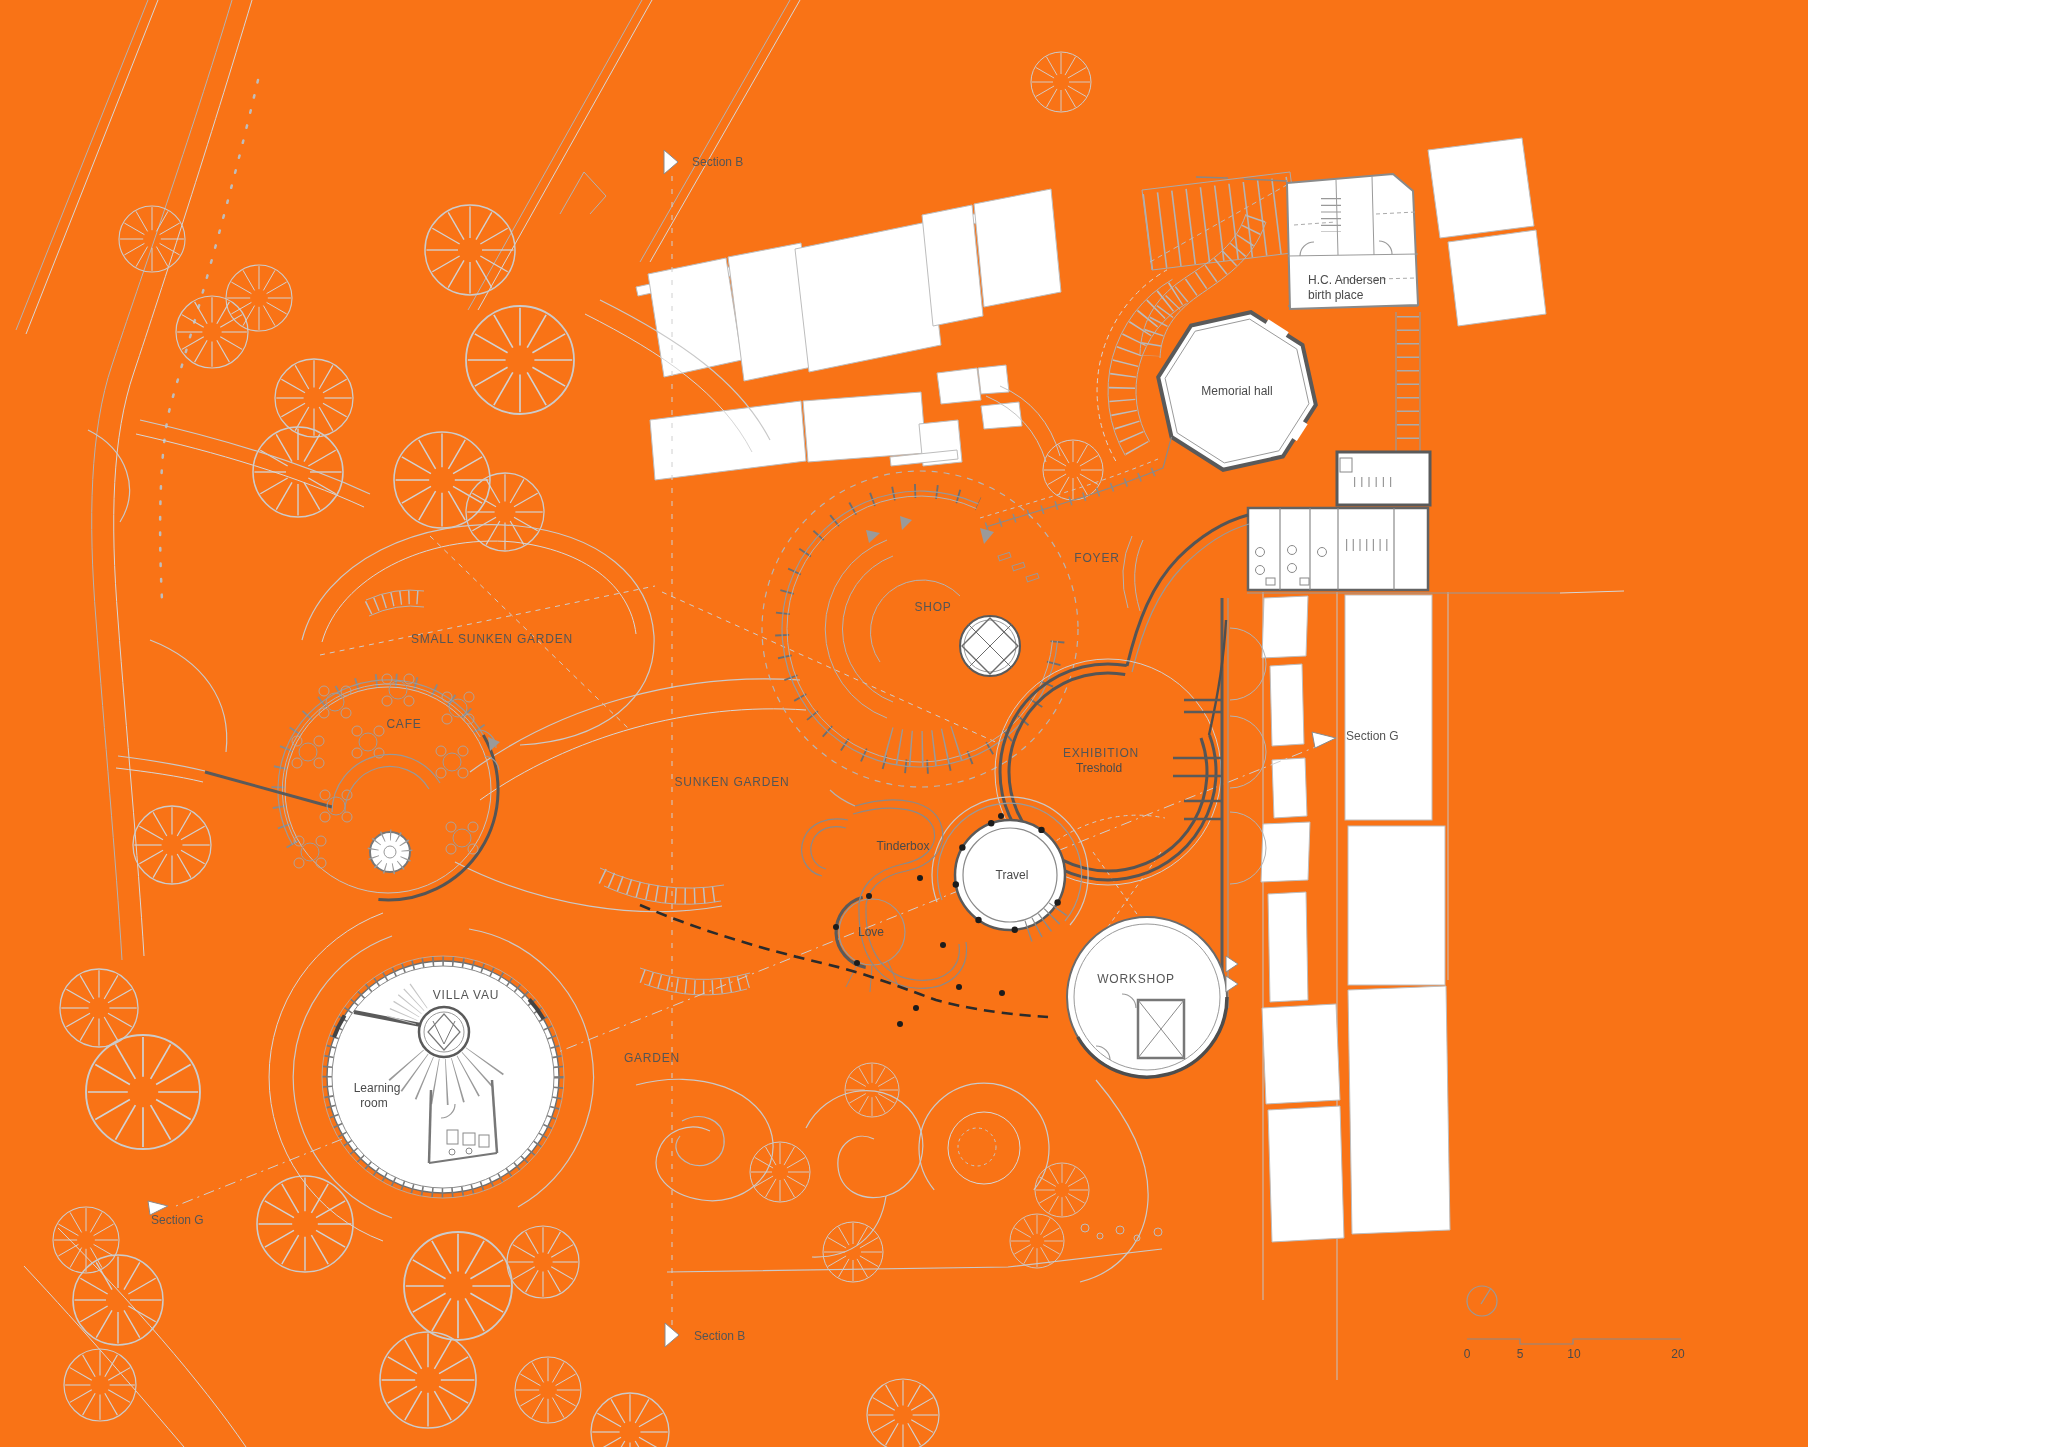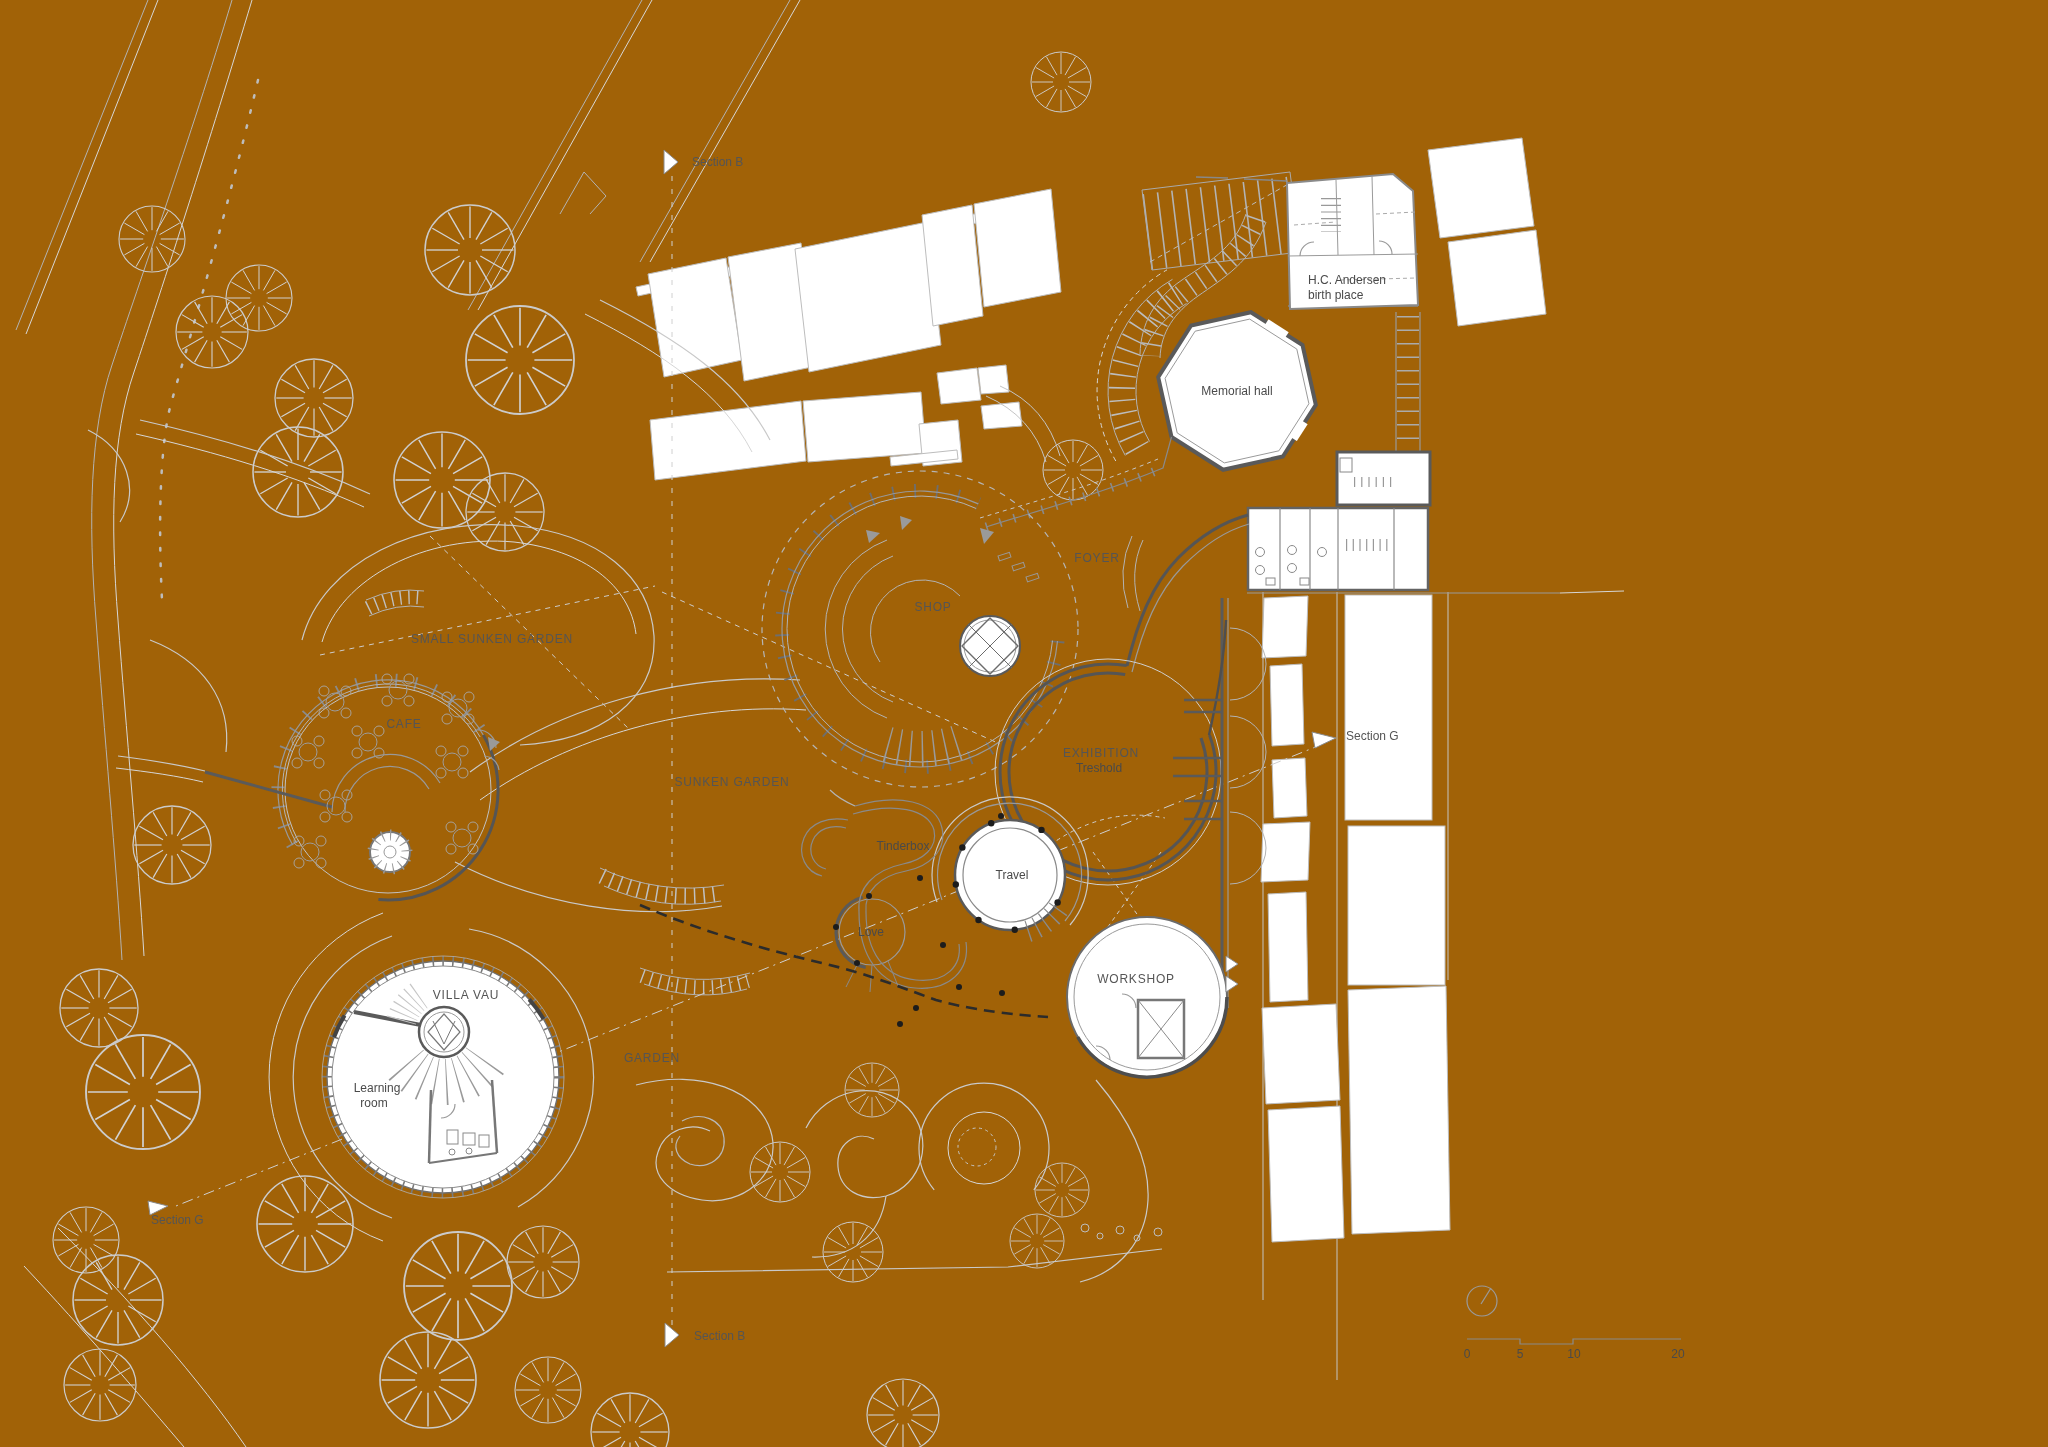--- a/index.html
+++ b/index.html
@@ -1,16 +1,16 @@
 <!DOCTYPE html>
 <html><head>
 <meta charset="utf-8">
 <style>
   html,body{margin:0;padding:0;background:#fff;}
-  .stage{position:relative;width:2048px;height:1447px;background:#a16207;overflow:hidden;}
+  .stage{position:relative;width:1808px;height:1447px;background:#f97316;overflow:hidden;}
   svg{display:block;}
   .s1{stroke:#c9c9c9;fill:none;stroke-width:1.2}
   .s1b{stroke:#d6d6d6;fill:none;stroke-width:1}
   .s2{stroke:#b3b3b3;fill:none;stroke-width:1}
   .s3{stroke:#999;fill:none;stroke-width:1.2}
   .s4{stroke:#8a8a8a;fill:none;stroke-width:1.2}
   .mid{stroke:#888;fill:none;stroke-width:1.5}
   .dk{stroke:#555;fill:none;stroke-width:3}
   .dk2{stroke:#4e4e4e;fill:none;stroke-width:2.4}
   .bld{stroke:#bdbdbd;fill:#fff;stroke-width:1}

